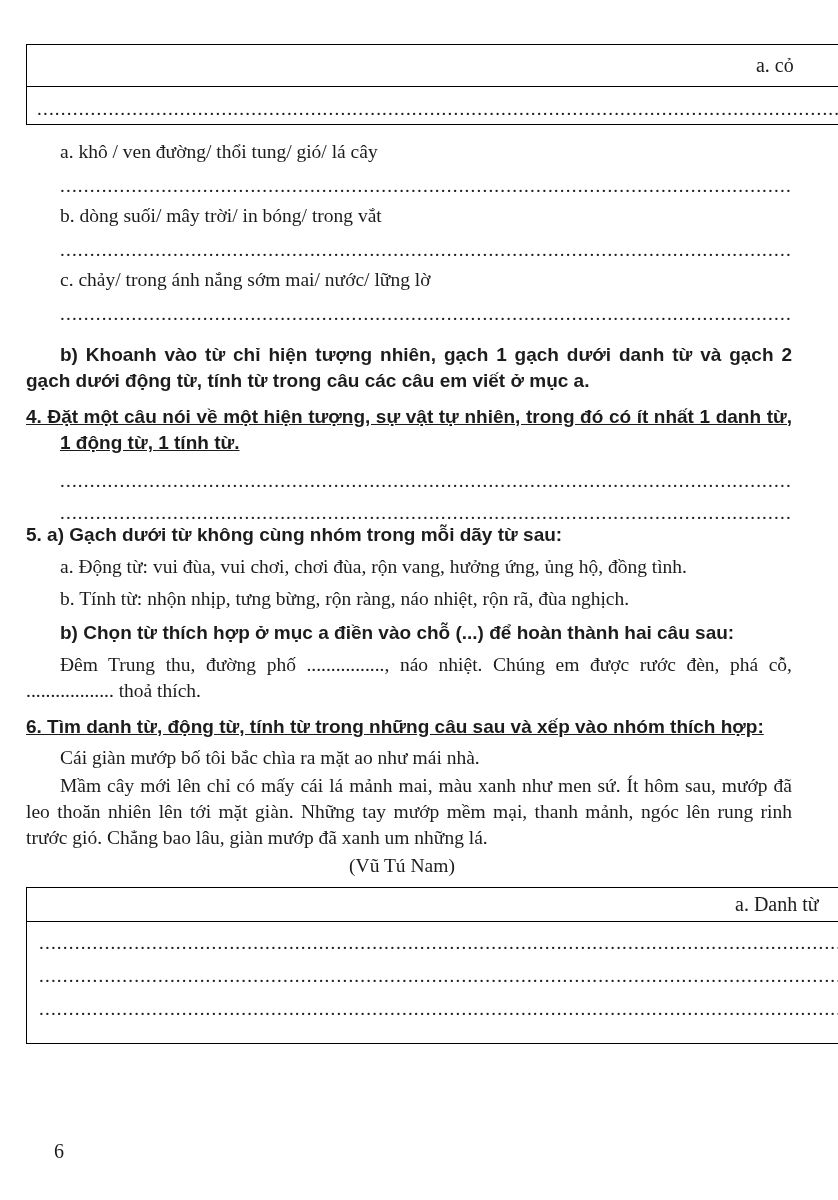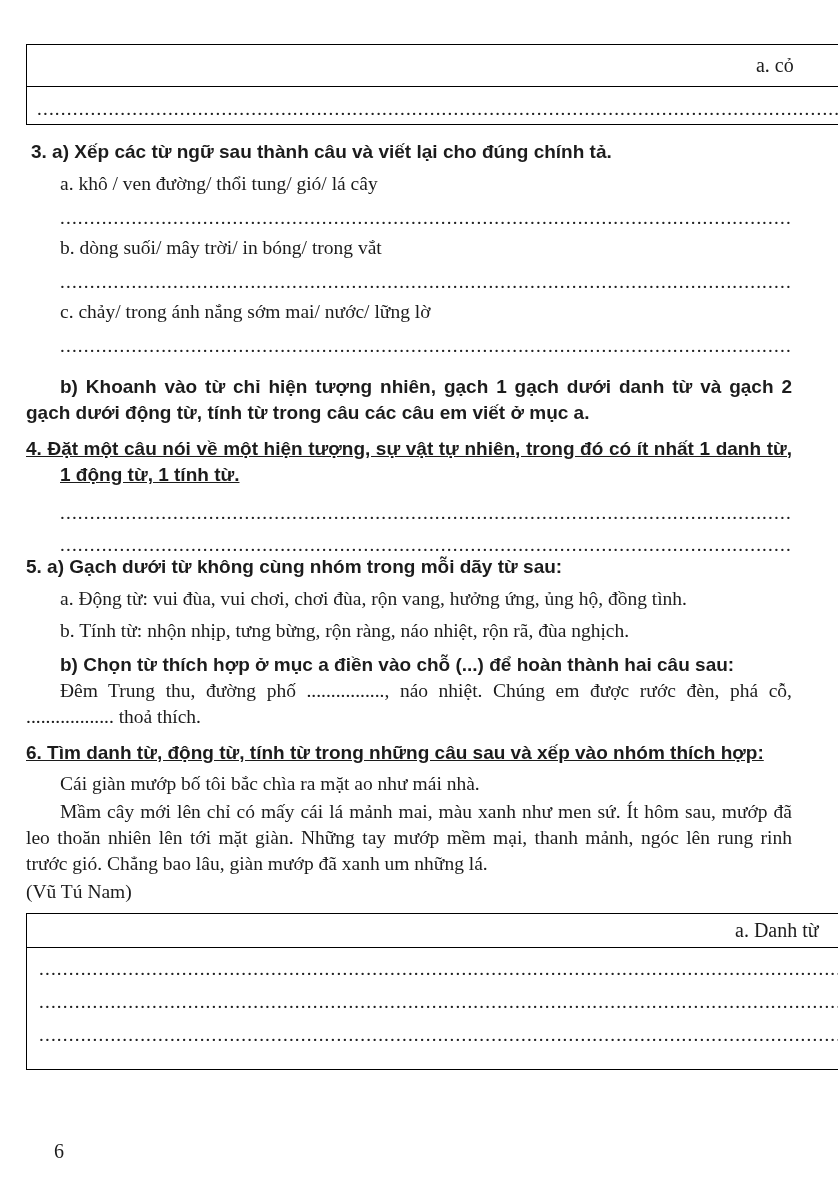--- a/index.html
+++ b/index.html
@@ -37,25 +37,25 @@
   .ex3-title { margin: 0 0 6px 5px; text-align: left; }
   .item { margin: 6px 0 0 34px; }
   .ans { margin: 12px 0 8px 34px; }
   .ex3b { margin-top: 19px; text-indent: 34px; }
   .ex4 { margin-top: 10px; }
   .ans-wide { margin: 16px 0 0 34px; }
   .ans-wide2 { margin: 14px 0 0 34px; }
   .ex5a { text-align: left; }
   .ex5-line { margin: 6px 0 0 34px; }
   .ex5b { margin: 8px 0 0 34px; text-align: left; }
-  .ex5-sentence { margin-top: 0; }
+  .ex5-sentence { margin-top: 6px; }
   .ex6 { margin-top: 10px; }
   .p1 { margin-top: 5px; }
   .p2 { margin-top: 2px; }
-  .author { text-align: left; margin: 2px 14px 0 0; }
+  .author { text-align: center; margin: 2px 14px 0 0; }
 
   .tbl-bottom { margin-top: 8px; }
   .tbl-bottom td.hd { height: 34px; text-align: center; font-size: 20px; padding: 2px; width: 33.33%; }
   .tbl-bottom td.bd { height: 122px; vertical-align: top; padding: 4px 12px 12px; }
   .tbl-bottom .dotline { margin-top: 15px; }
   .tbl-bottom .dotline:first-child { margin-top: 8px; }
 
   .page-number {
     position: absolute; left: 54px; top: 1138px;
     font-size: 20px; line-height: 26px;
@@ -74,21 +74,20 @@
       </tr>
       <tr>
         <td class="bd">
             <div class="dotline">........................................................................................................................................................................................................................................................</div>
           </td>
 
       </tr>
     </tbody>
   </table>
 
-  <p class="bold-head ex3-title">3. a) Xếp các từ ngữ sau thành câu và viết lại cho đúng chính tả.</p>
 
   <p class="serif-line item">a. khô / ven đường/ thổi tung/ gió/ lá cây</p>
   <div class="dotline ans">........................................................................................................................................................................................................................................................</div>
 
   <p class="serif-line item">b. dòng suối/ mây trời/ in bóng/ trong vắt</p>
   <div class="dotline ans">........................................................................................................................................................................................................................................................</div>
 
   <p class="serif-line item">c. chảy/ trong ánh nắng sớm mai/ nước/ lững lờ</p>
   <div class="dotline ans">........................................................................................................................................................................................................................................................</div>
 

